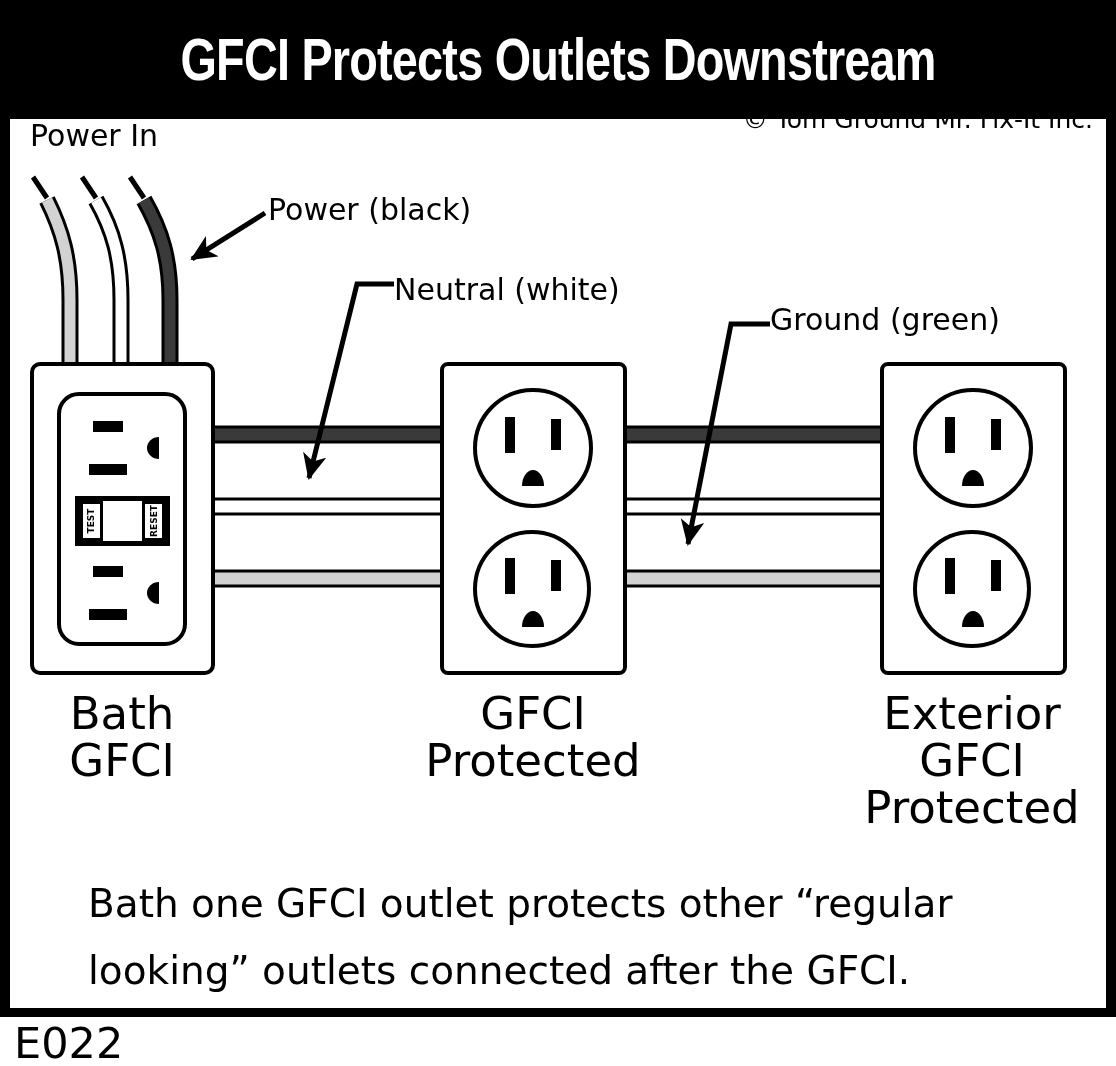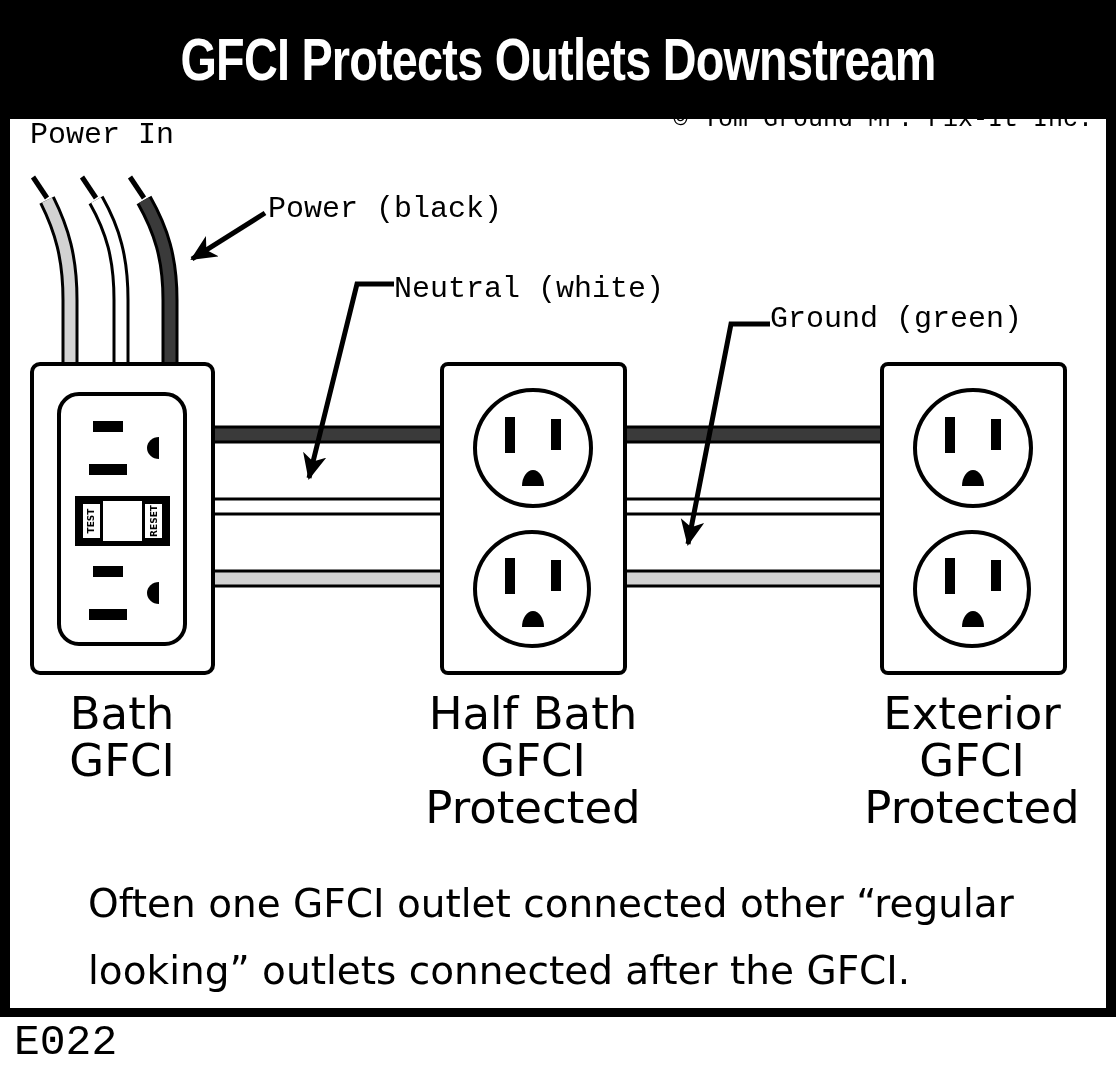--- a/index.html
+++ b/index.html
@@ -15,21 +15,21 @@
   .titlebar span{
     color:#fff;font-weight:bold;font-size:60px;white-space:nowrap;
     transform:scaleX(0.78);transform-origin:50% 50%;
     font-family:"Liberation Sans",sans-serif;letter-spacing:-1px;
   }
   .frame{
     left:0;top:97px;width:1116px;height:920px;box-sizing:border-box;
     border:0 solid #000;border-left-width:10px;border-right-width:10px;border-bottom-width:9px;
     background:transparent;
   }
-  .lbl{white-space:nowrap;font-family:Liberation Mono, monospace;}
+  .lbl{white-space:nowrap;}
   .copyright{font-size:25px;}
   .anno{font-size:30px;}
   .plate{box-sizing:border-box;background:#fff;border:4px solid #000;border-radius:10px;}
   .face{box-sizing:border-box;background:#fff;border:4px solid #000;border-radius:22px;}
   .circle{box-sizing:border-box;background:#fff;border:4px solid #000;border-radius:50%;}
   .slot{background:#000;}
   .dome{background:#000;width:22px;height:16px;border-radius:11px 11px 0 0 / 16px 16px 0 0;}
   .dhole{background:#000;width:12px;height:22px;border-radius:12px 0 0 12px / 11px 0 0 11px;}
   .panel{box-sizing:border-box;border:5px solid #000;background:#fff;}
   .gbtn{
@@ -132,28 +132,27 @@
   <div class="abs circle" style="left:913px;top:530px;width:118px;height:118px;"></div>
   <div class="abs slot" style="left:945px;top:558px;width:10px;height:36px;"></div>
   <div class="abs slot" style="left:991px;top:560px;width:10px;height:31px;"></div>
   <div class="abs dome" style="left:962px;top:611px;"></div>
 
   <div class="abs outlet-label" style="left:40px;top:690px;width:164px;">
     <div>Bath</div>
     <div>GFCI</div>
   </div>
   <div class="abs outlet-label" style="left:383px;top:690px;width:300px;">
-    <div>Half Bath</div>
     <div>GFCI Protected</div>
   </div>
   <div class="abs outlet-label" style="left:822px;top:690px;width:300px;">
     <div>Exterior</div>
     <div>GFCI Protected</div>
   </div>
 
   <div class="abs caption" style="left:88px;top:870px;">
-    <div>Often one GFCI outlet connected other “regular</div>
+    <div>Bath one GFCI outlet protects other “regular</div>
     <div>looking” outlets connected after the GFCI.</div>
   </div>
 
   <div class="abs lbl code" style="left:14px;top:1018px;">E022</div>
 
 </div>
 
 </body></html>

